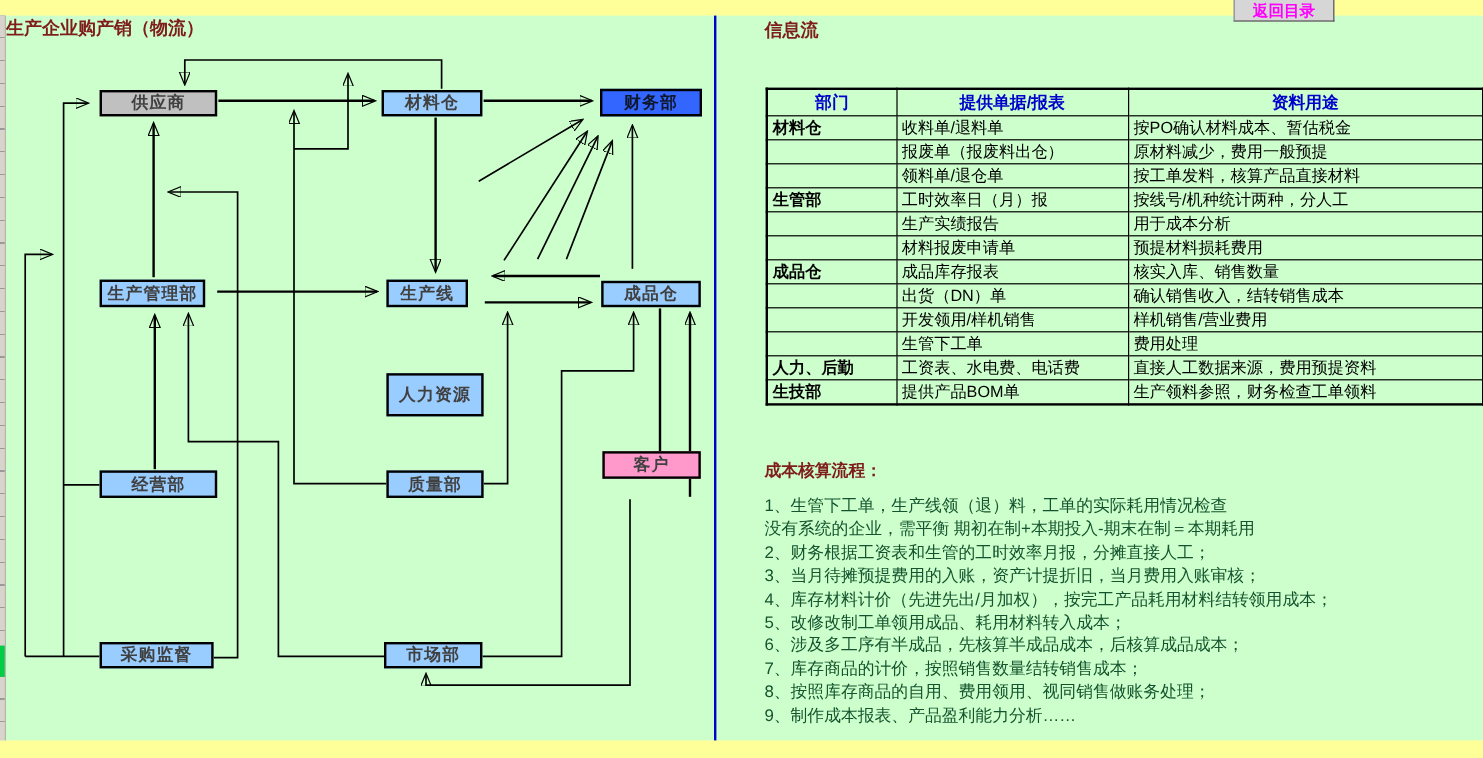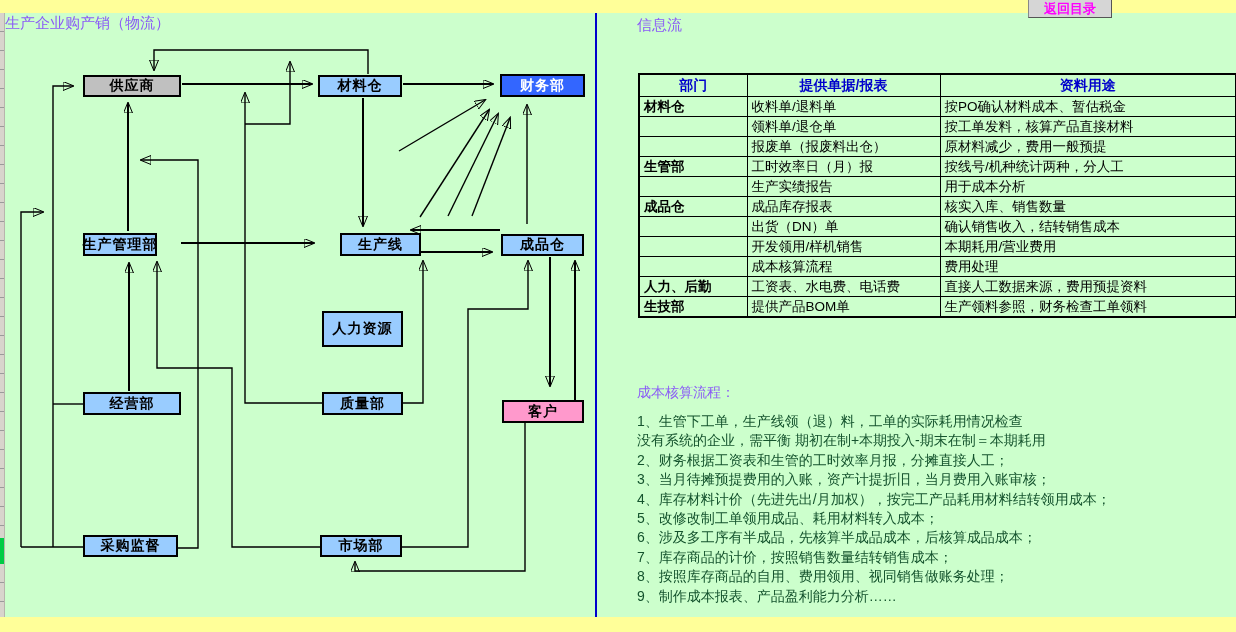--- a/index.html
+++ b/index.html
@@ -14,36 +14,36 @@
   #row-strip{position:absolute;left:0;top:13px;width:4px;height:604px;background:#d8d4cc;
     background-image:repeating-linear-gradient(to bottom,transparent 0,transparent 18px,#9a9a9a 18px,#9a9a9a 19px);
     border-right:1px solid #b8b4ac;}
   #green-mark{position:absolute;left:0;top:538px;width:4px;height:26px;background:#00cc44;}
   #back-button{
     position:absolute;left:1028px;top:-3px;width:82px;height:19px;
     background:#d6d6d6;border:1px solid #888;border-bottom-color:#555;border-right-color:#555;
     color:#ff00ff;font-size:13px;font-weight:bold;text-align:center;line-height:21px;z-index:6;cursor:pointer;
   }
   #divider{position:absolute;left:595px;top:13px;width:2px;height:604px;background:#0000cc;}
-  .panel-title{position:absolute;color:#8b5cf6;font-weight:normal;font-size:15px;white-space:nowrap;z-index:3;}
+  .panel-title{position:absolute;color:#7f1d1d;font-weight:bold;font-size:15px;white-space:nowrap;z-index:3;}
   #flow-title{left:5px;top:14px;}
   #info-title{left:637px;top:16px;}
   #cost-title{left:637px;top:384px;font-size:14px;}
   #arrows{position:absolute;left:0;top:0;z-index:1;}
   #arrows path{fill:none;stroke:#000;}
   .w2{stroke-width:2px;}
   .w1{stroke-width:1.4px;}
   .node{
     position:absolute;z-index:2;box-sizing:border-box;border:2px solid #000;
     display:flex;align-items:center;justify-content:center;
-    font-size:14px;font-weight:bold;color:#000000;letter-spacing:1px;white-space:nowrap;
+    font-size:14px;font-weight:bold;color:#404040;letter-spacing:1px;white-space:nowrap;
   }
   .blue{background:#99ccff;}
   .gray{background:#c0c0c0;}
-  .royal{background:#3366ff;color:#ffffff;}
+  .royal{background:#3366ff;color:#0f172a;}
   .pink{background:#ff99cc;}
   #info-table{
     position:absolute;left:638px;top:73px;z-index:3;border-collapse:collapse;
     border:2px solid #000;table-layout:fixed;width:597px;font-size:13.5px;color:#000;
   }
   #info-table th,#info-table td{border:1px solid #000;padding:0 0 0 4px;overflow:hidden;white-space:nowrap;}
   #info-table th{height:21px;color:#0000cc;font-size:14px;text-align:center;padding:0;}
   #info-table td{height:19px;}
   #info-table td.dept{font-weight:bold;}
   #cost-lines{position:absolute;left:637px;top:412px;z-index:3;font-size:14px;color:#14532d;line-height:19.4px;white-space:nowrap;}
@@ -95,27 +95,27 @@
     <path class="w1" d="M420,217 L489,110" marker-end="url(#ah)"></path>
     <path class="w1" d="M448,216 L498,114" marker-end="url(#ah)"></path>
     <path class="w1" d="M472,216 L510,118" marker-end="url(#ah)"></path>
     <path class="w1" d="M527,224 L527,105" marker-end="url(#ah)"></path>
   </g>
 </svg>
 
 <div class="node gray" style="left:83px;top:75px;width:98px;height:22px">供应商</div>
 <div class="node blue" style="left:318px;top:75px;width:84px;height:22px">材料仓</div>
 <div class="node royal" style="left:500px;top:74px;width:85px;height:23px">财务部</div>
-<div class="node blue" style="left:83px;top:233px;width:74px;height:23px">生产管理部</div>
-<div class="node blue" style="left:340px;top:233px;width:81px;height:23px">生产线</div>
+<div class="node blue" style="left:83px;top:233px;width:88px;height:23px">生产管理部</div>
+<div class="node blue" style="left:322px;top:233px;width:68px;height:23px">生产线</div>
 <div class="node blue" style="left:501px;top:234px;width:83px;height:22px">成品仓</div>
 <div class="node blue" style="left:322px;top:311px;width:81px;height:36px">人力资源</div>
 <div class="node blue" style="left:83px;top:392px;width:98px;height:23px">经营部</div>
 <div class="node blue" style="left:322px;top:392px;width:81px;height:23px">质量部</div>
-<div class="node pink" style="left:502px;top:400px;width:82px;height:23px">客户</div>
+<div class="node pink" style="left:502px;top:376px;width:82px;height:23px">客户</div>
 <div class="node blue" style="left:83px;top:535px;width:95px;height:22px">采购监督</div>
 <div class="node blue" style="left:320px;top:535px;width:82px;height:22px">市场部</div>
 
 <table id="info-table">
   <colgroup>
       <col style="width:108px">
       <col style="width:193px">
       <col style="width:296px">
     </colgroup>
   <thead>
@@ -126,56 +126,61 @@
     </tr>
   </thead>
   <tbody>
       <tr>
         <td class="dept">材料仓</td>
         <td>收料单/退料单</td>
         <td>按PO确认材料成本、暂估税金</td>
       </tr>
       <tr>
         <td class="dept"></td>
+        <td>报废单（报废料出仓）</td>
+        <td>原材料减少，费用一般预提</td>
+      </tr>
+      <tr>
+        <td class="dept"></td>
         <td>领料单/退仓单</td>
         <td>按工单发料，核算产品直接材料</td>
-      </tr>
-      <tr>
-        <td class="dept"></td>
-        <td>报废单（报废料出仓）</td>
-        <td>原材料减少，费用一般预提</td>
       </tr>
       <tr>
         <td class="dept">生管部</td>
         <td>工时效率日（月）报</td>
         <td>按线号/机种统计两种，分人工</td>
       </tr>
       <tr>
         <td class="dept"></td>
         <td>生产实绩报告</td>
         <td>用于成本分析</td>
       </tr>
       <tr>
+        <td class="dept"></td>
+        <td>材料报废申请单</td>
+        <td>预提材料损耗费用</td>
+      </tr>
+      <tr>
         <td class="dept">成品仓</td>
         <td>成品库存报表</td>
         <td>核实入库、销售数量</td>
       </tr>
       <tr>
         <td class="dept"></td>
         <td>出货（DN）单</td>
         <td>确认销售收入，结转销售成本</td>
       </tr>
       <tr>
         <td class="dept"></td>
         <td>开发领用/样机销售</td>
-        <td>本期耗用/营业费用</td>
-      </tr>
-      <tr>
-        <td class="dept"></td>
-        <td>成本核算流程</td>
+        <td>样机销售/营业费用</td>
+      </tr>
+      <tr>
+        <td class="dept"></td>
+        <td>生管下工单</td>
         <td>费用处理</td>
       </tr>
       <tr>
         <td class="dept">人力、后勤</td>
         <td>工资表、水电费、电话费</td>
         <td>直接人工数据来源，费用预提资料</td>
       </tr>
       <tr>
         <td class="dept">生技部</td>
         <td>提供产品BOM单</td>

